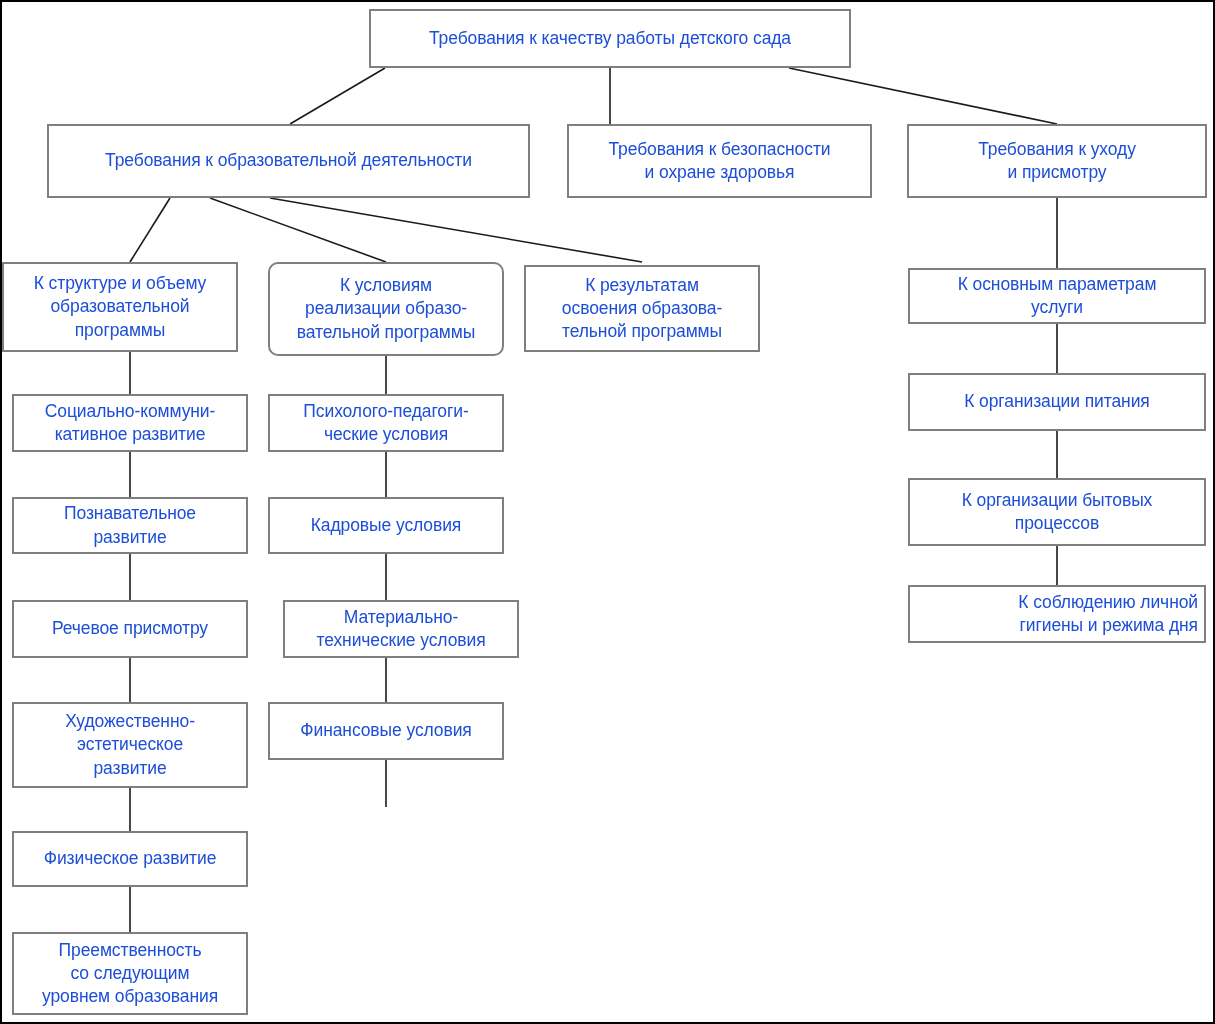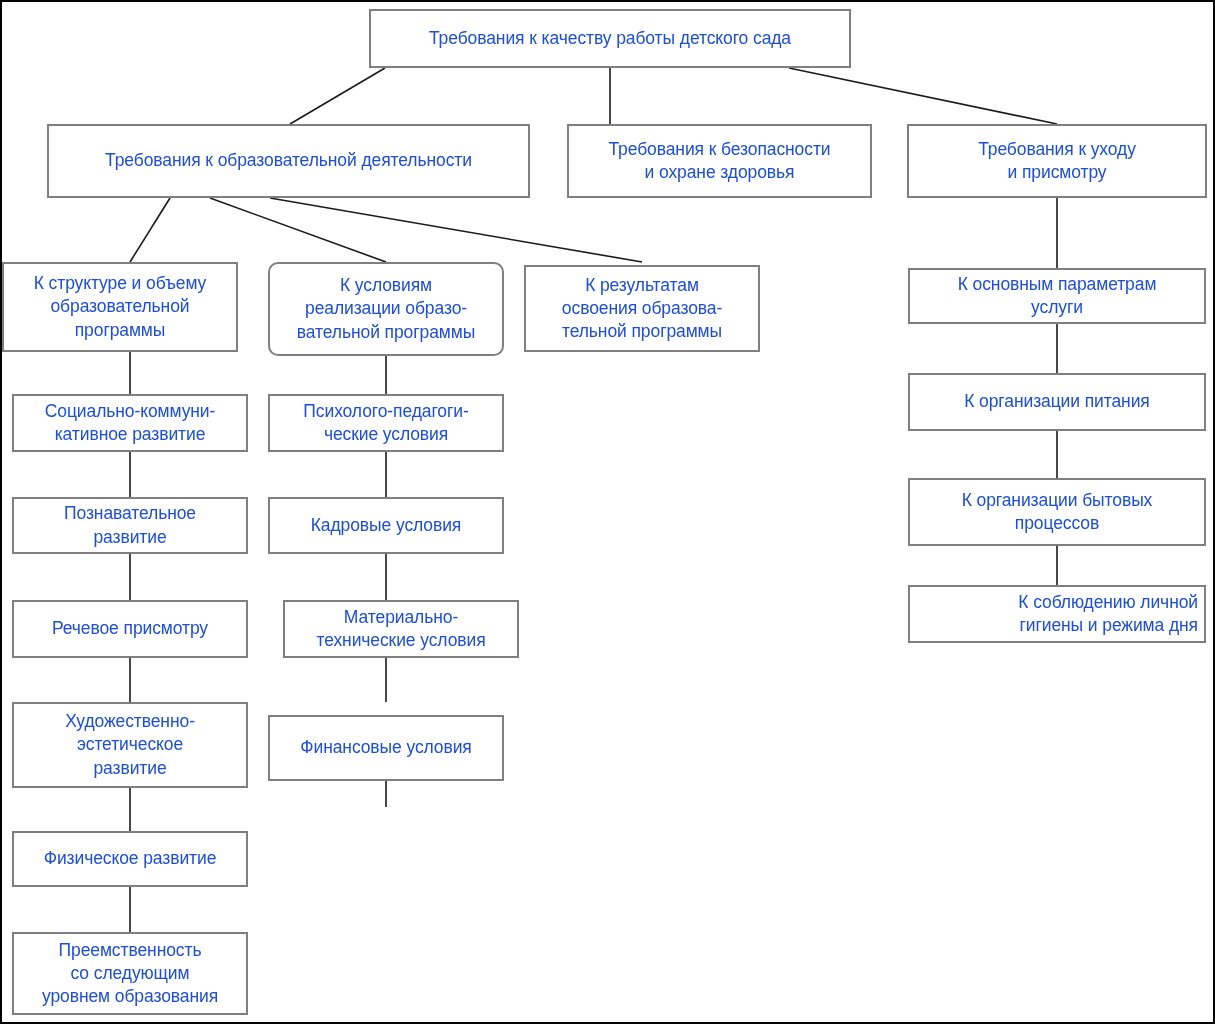--- a/index.html
+++ b/index.html
@@ -133,21 +133,21 @@
 
   <div class="node" style="left:266px; top:392px; width:236px; height:58px;">
     <span>Психолого-педагоги-<br>ческие условия</span>
   </div>
   <div class="node" style="left:266px; top:495px; width:236px; height:57px;">
     <span>Кадровые условия</span>
   </div>
   <div class="node" style="left:266px; top:598px; width:236px; height:58px;margin-left:15px;">
     <span>Материально-<br>технические условия</span>
   </div>
-  <div class="node" style="left:266px; top:700px; width:236px; height:66px;margin-top:13px;">
+  <div class="node" style="left:266px; top:700px; width:236px; height:58px;">
     <span>Финансовые условия</span>
   </div>
 
   <div class="node" style="left:906px; top:371px; width:298px; height:58px;">
     <span>К организации питания</span>
   </div>
   <div class="node" style="left:906px; top:476px; width:298px; height:68px;">
     <span>К организации бытовых<br>процессов</span>
   </div>
   <div class="node" style="left:906px; top:583px; width:298px; height:58px;text-align:right;">

